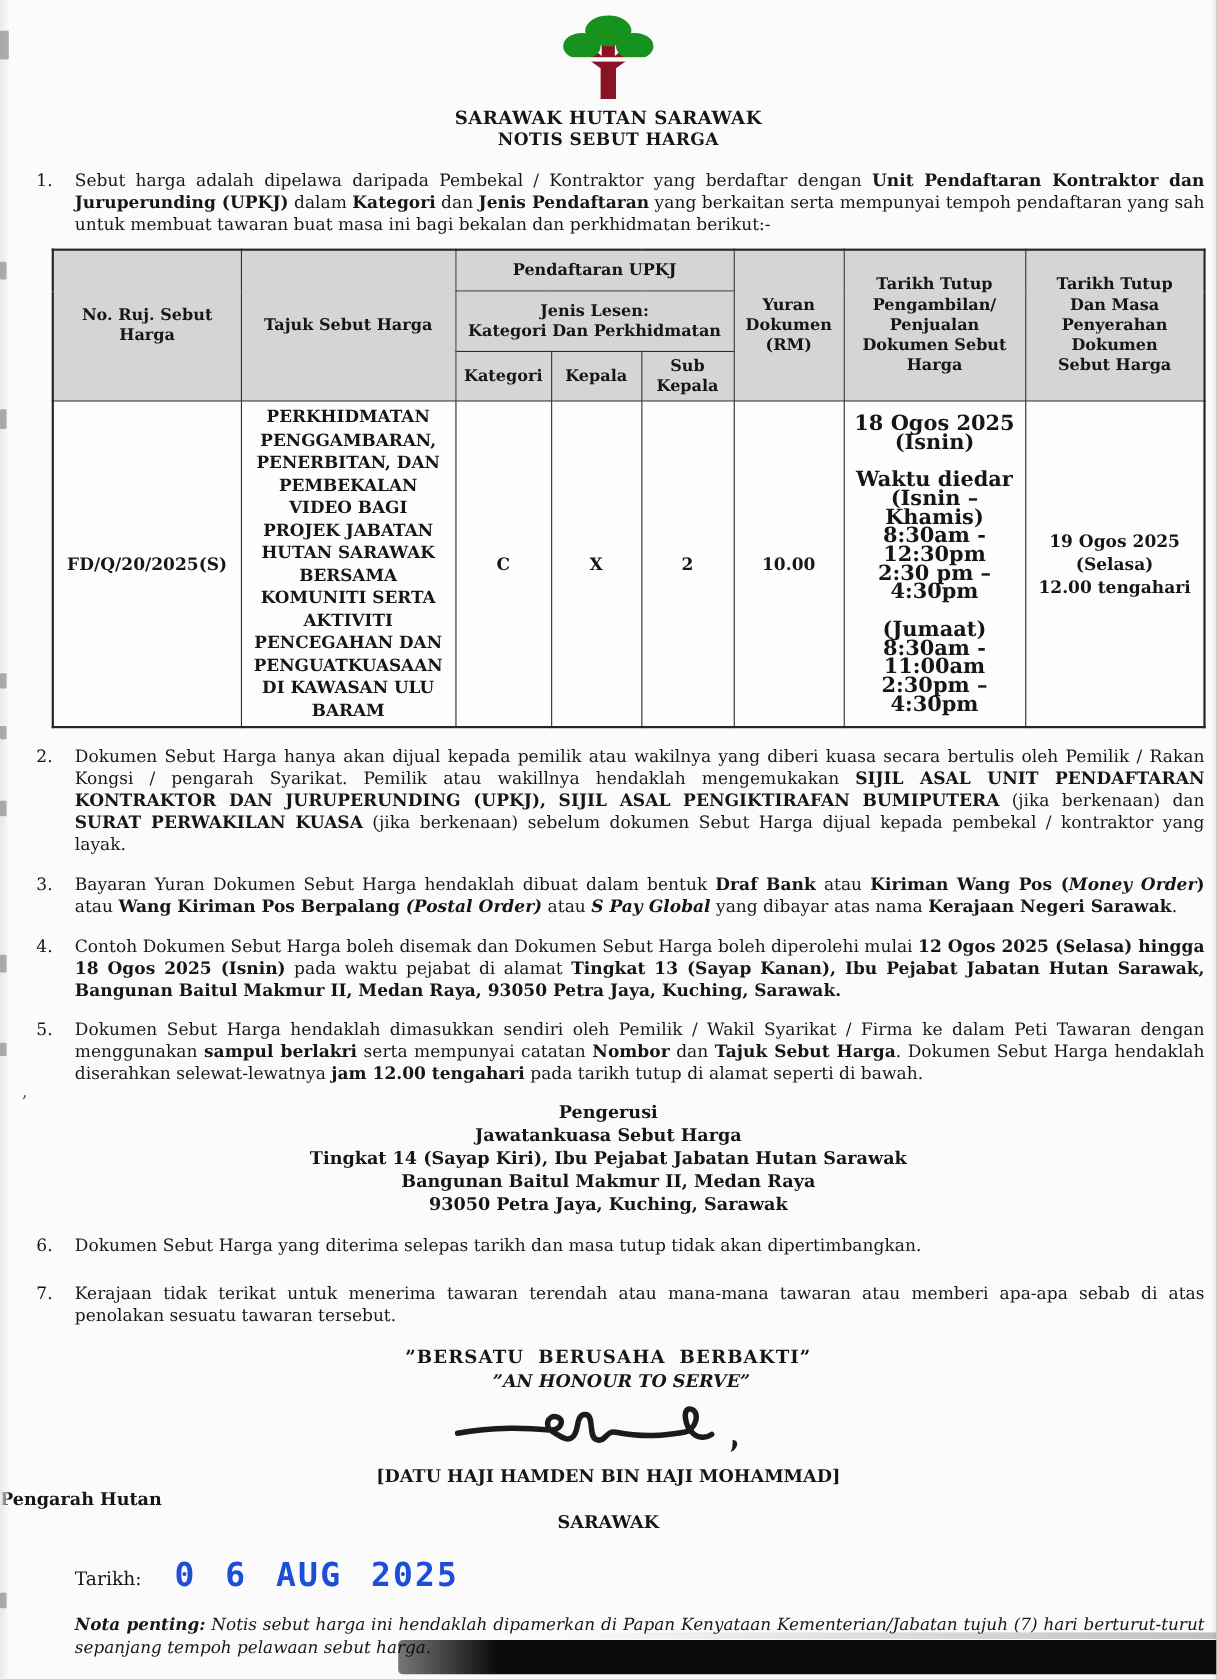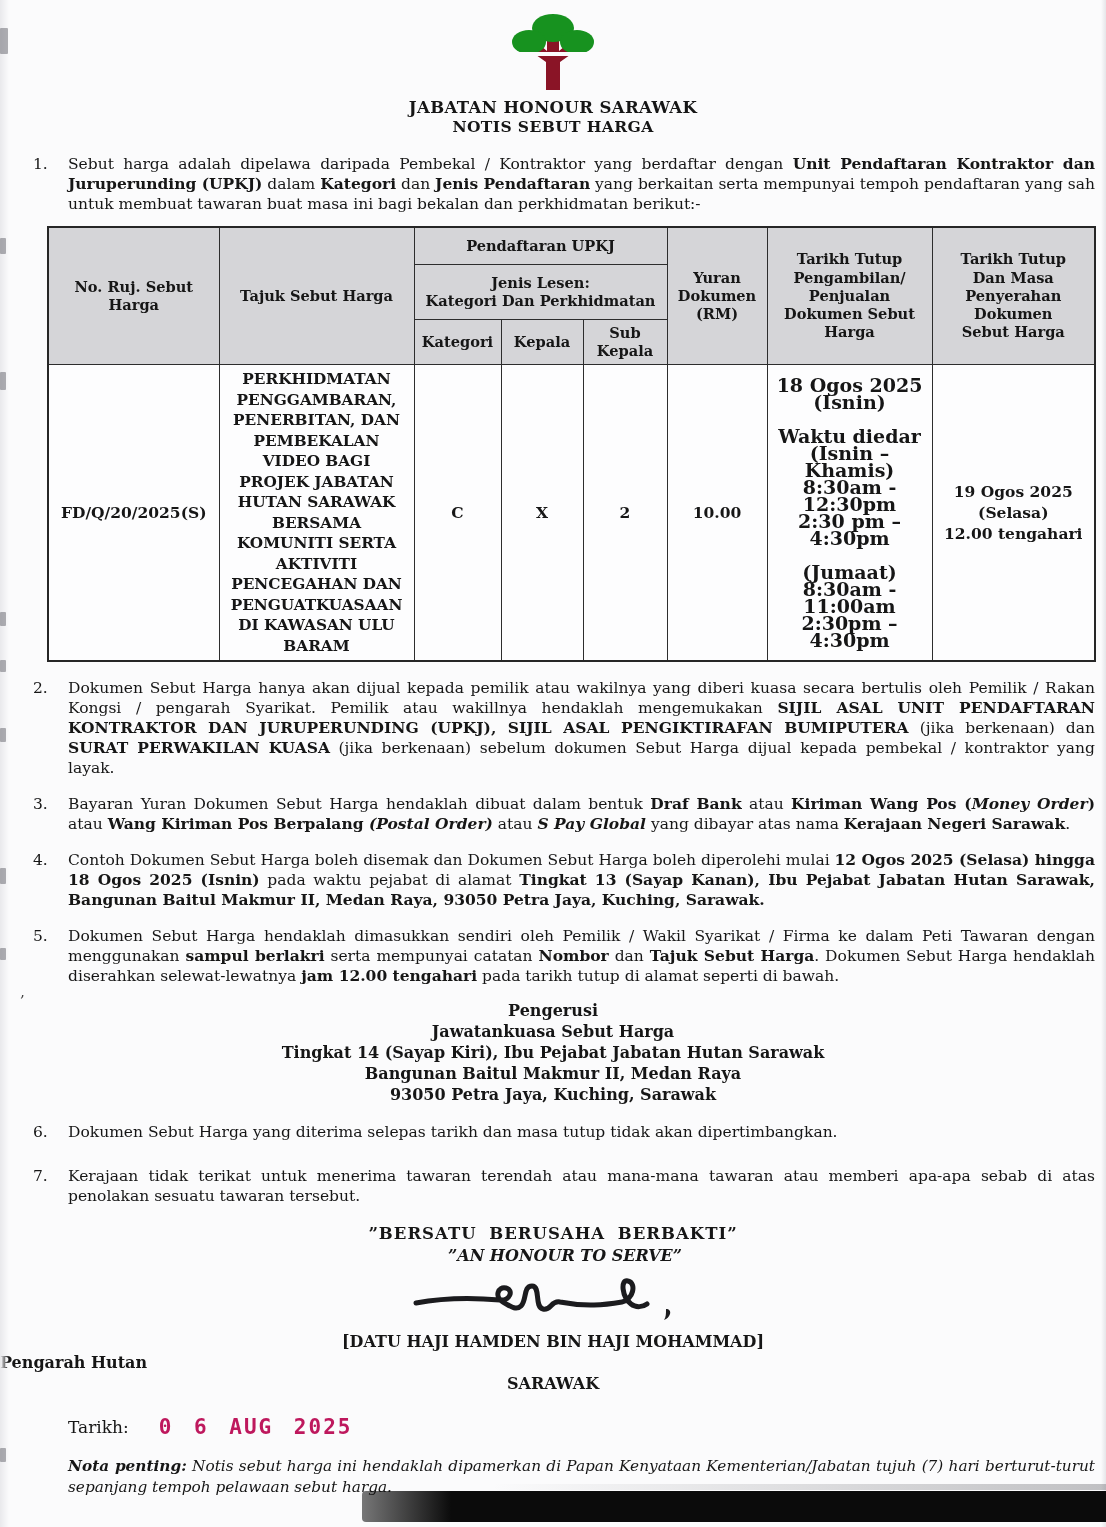--- a/index.html
+++ b/index.html
@@ -59,21 +59,21 @@
   .motto{margin-top:18px;text-align:center;}
   .motto-1{font-weight:bold;font-size:16.5px;letter-spacing:1px;word-spacing:6px;}
   .motto-2{font-weight:bold;font-style:italic;font-size:16px;margin-top:3px;padding-left:24px;}
   .sig-wrap{text-align:center;margin-top:4px;}
   .sig-name{font-weight:bold;font-size:16px;line-height:21px;text-align:center;}
   .sig-title{font-weight:bold;font-size:16px;line-height:21px;text-align:left;}
   .sig-region{font-weight:bold;font-size:16px;line-height:21px;text-align:center;}
   .date-row{margin:20px 0 0 68px;font-size:17px;}
   .stamp{display:inline-block;margin-left:30px;
     font-family:"DejaVu Sans Mono", monospace;font-weight:bold;
-    font-size:21px;color:#be185d;letter-spacing:2px;word-spacing:6px;
+    font-size:30px;color:#1d4ed8;letter-spacing:2px;word-spacing:6px;
     transform:translateY(1px);}
   .footnote{margin:18px 11px 0 68px;font-size:15.3px;line-height:21px;text-align:justify;}
   .footnote .b{font-weight:bold;}
   .footnote .i{font-style:italic;}
 </style>
 </head>
 <body>
 
 <div class="page">
 
@@ -92,21 +92,21 @@
   <div class="scan-bar"></div>
 
   <div class="hdr">
     <svg class="logo" width="88" height="82" viewBox="0 0 88 82">
       <path d="M37 78 L37 50 L20 38 L26 29 L38 39 L38 28 L50 28 L50 39 L62 29 L68 38 L51 50 L51 78 Z" fill="#8a1426"></path>
       <ellipse cx="44" cy="16" rx="21" ry="14" fill="#17921f"></ellipse>
       <ellipse cx="20" cy="30" rx="17" ry="12" fill="#17921f"></ellipse>
       <ellipse cx="68" cy="30" rx="17" ry="12" fill="#17921f"></ellipse>
       <rect x="3" y="40" width="82" height="4" fill="#fbfbfc"></rect>
     </svg>
-    <div class="org">JABATAN HONOUR SARAWAK</div>
+    <div class="org">SARAWAK HUTAN SARAWAK</div>
     <div class="doc-title">NOTIS SEBUT HARGA</div>
   </div>
 
   <div class="para" style="margin-top:18px;">
     <div class="pnum">1.</div>
     <p class="ptext"><span>Sebut harga adalah dipelawa daripada Pembekal / Kontraktor yang berdaftar dengan </span><span class="b">Unit Pendaftaran Kontraktor dan Juruperunding (UPKJ)</span><span> dalam </span><span class="b">Kategori</span><span> dan </span><span class="b">Jenis Pendaftaran</span><span> yang berkaitan serta mempunyai tempoh pendaftaran yang sah untuk membuat tawaran buat masa ini bagi bekalan dan perkhidmatan berikut:-</span></p>
   </div>
 
   <table class="tender">
     <colgroup>

